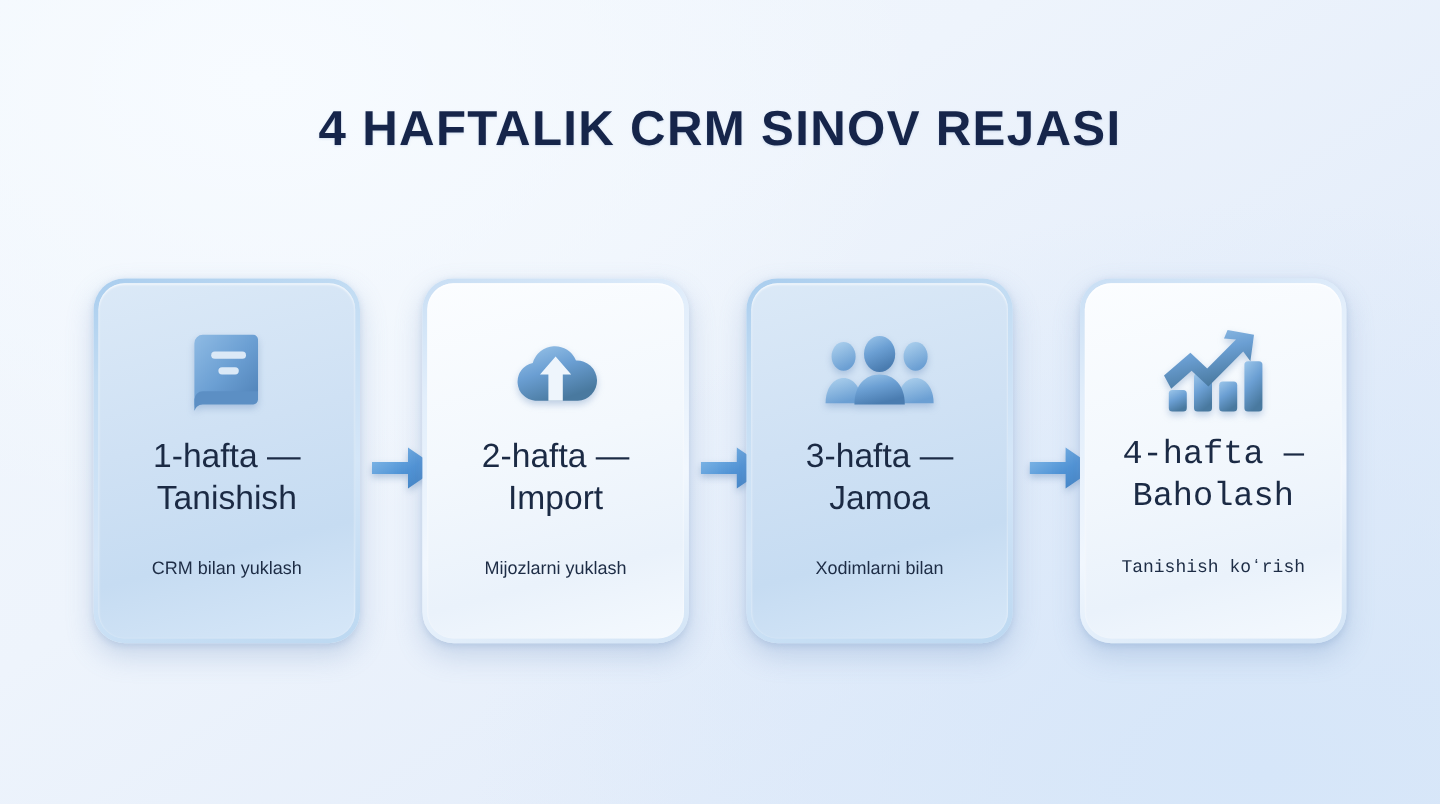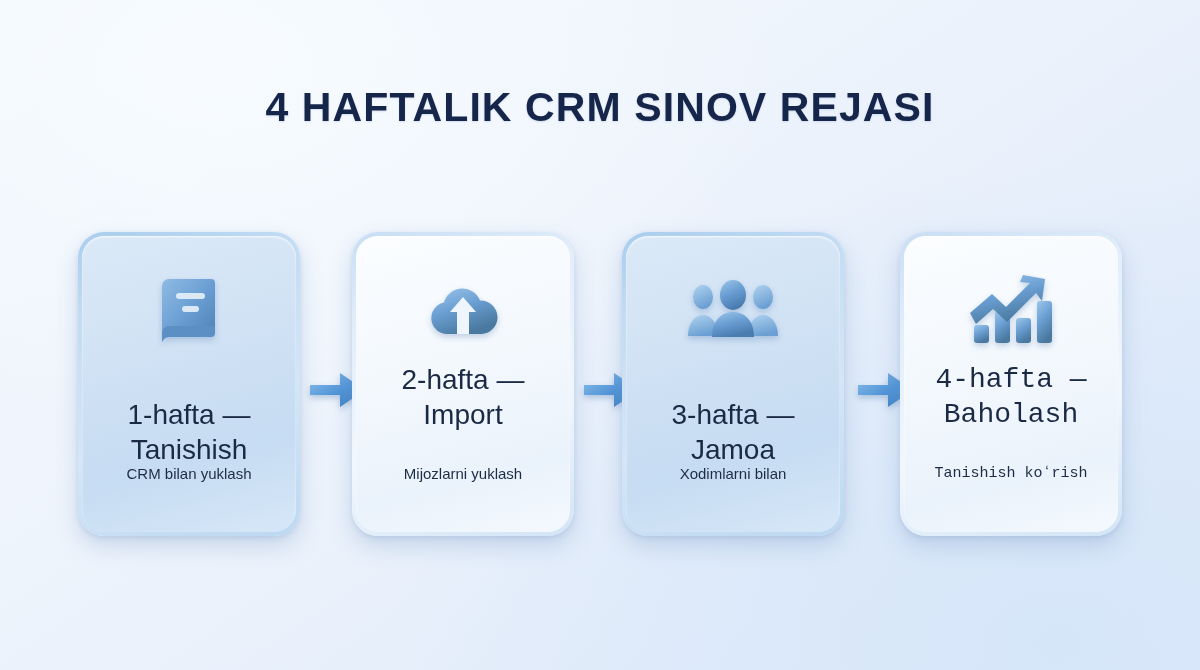--- a/index.html
+++ b/index.html
@@ -65,21 +65,20 @@
     border-radius:22px;
     display:flex;
     flex-direction:column;
     align-items:center;
     padding-top:34px;
     overflow:hidden;
   }
   .tint-blue .card-inner {
     background:linear-gradient(165deg,#dbe9f7 0%,#cfe1f4 42%,#c6dcf2 72%,#d6e7f8 100%);
     box-shadow:inset 0 1px 2px rgba(255,255,255,.85);
-    gap:35px;
   }
   .tint-white .card-inner {
     background:linear-gradient(165deg,#fbfdff 0%,#f3f8fd 45%,#eaf2fb 78%,#f4f9fe 100%);
     box-shadow:inset 0 1px 2px rgba(255,255,255,.95);
   }
 
   .card-icon {
     height:78px;
     display:flex;
     align-items:center;

